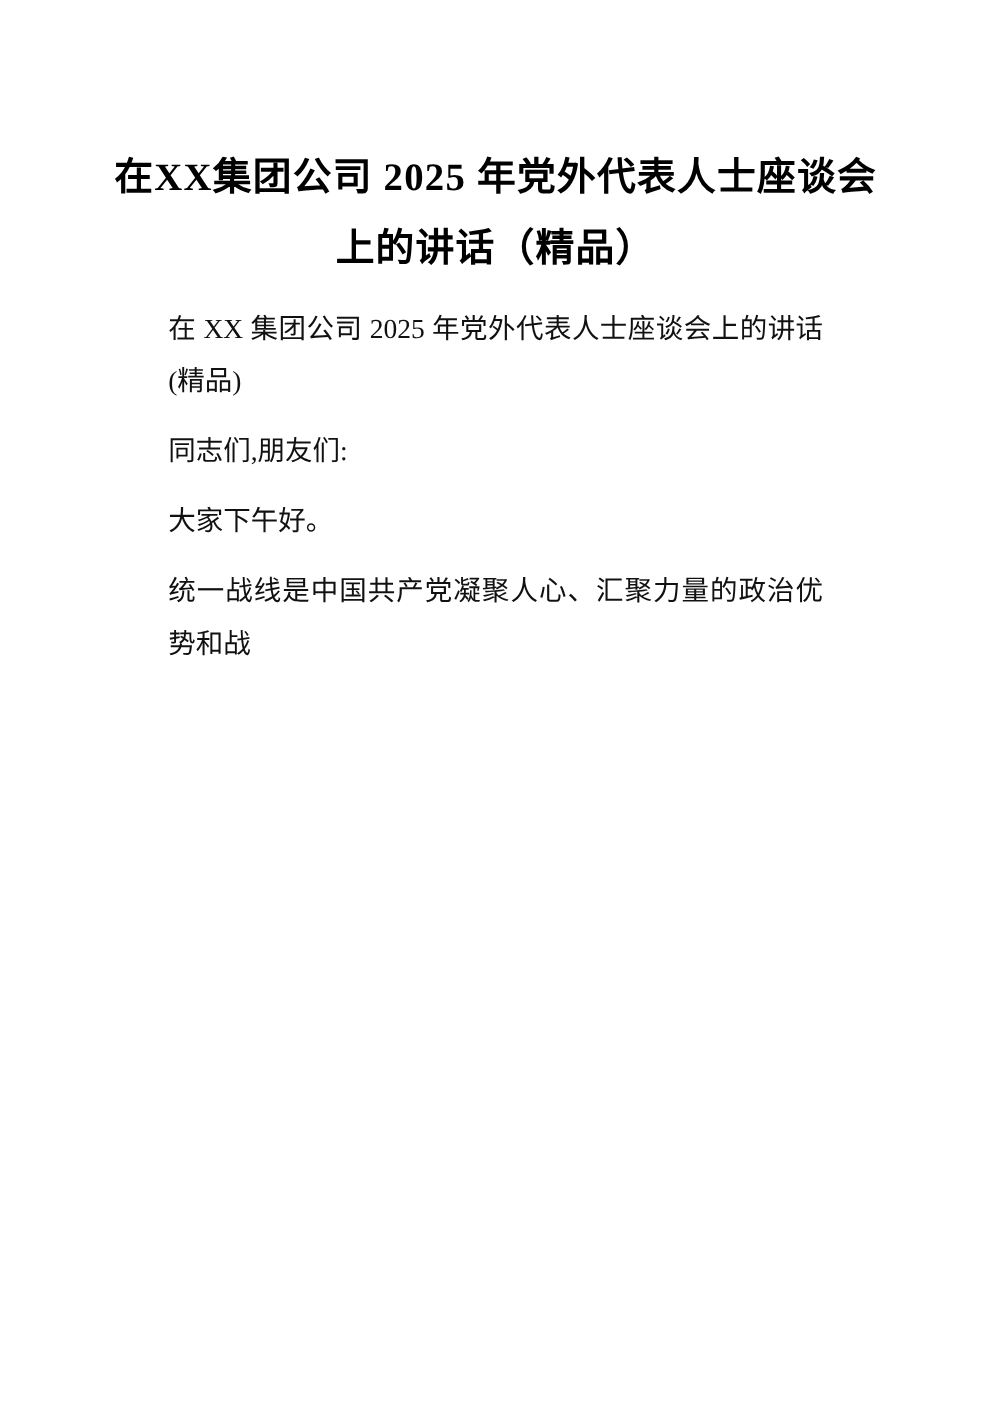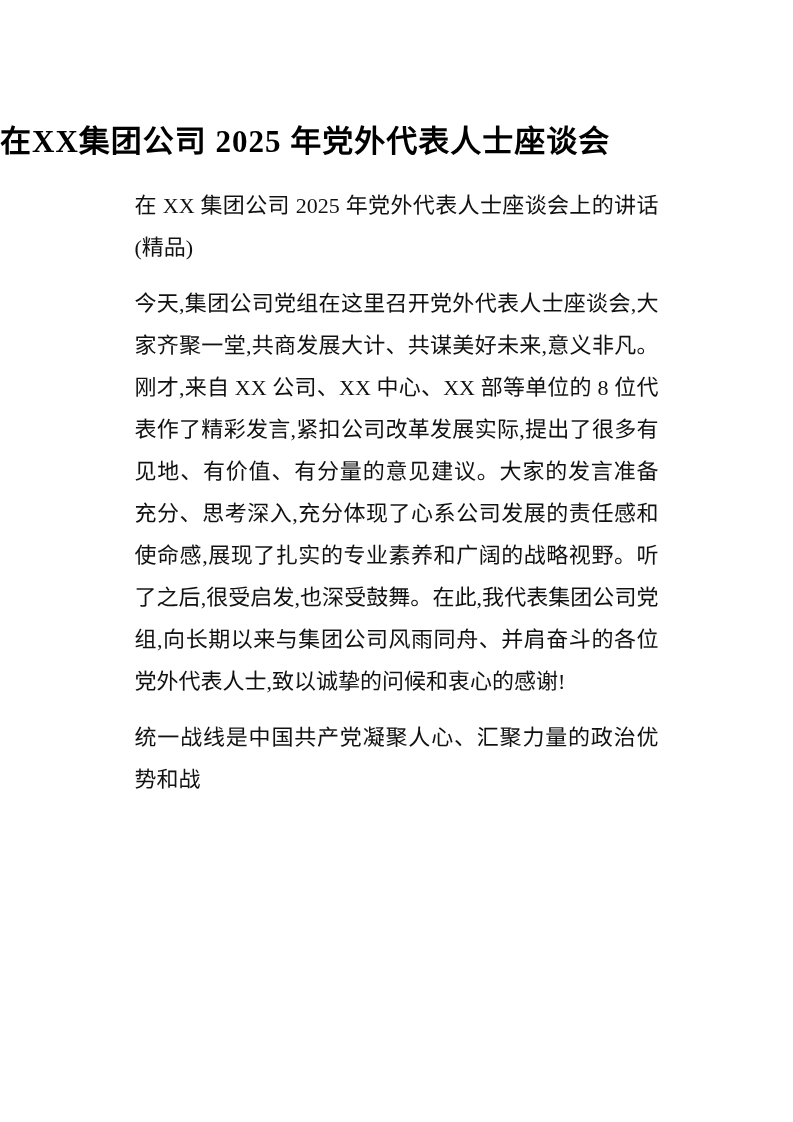--- a/index.html
+++ b/index.html
@@ -13,21 +13,21 @@
     height: 1122px;
     margin: 0 auto;
     background: #ffffff;
     color: #000000;
     overflow: hidden;
     font-family: "Liberation Serif", "DejaVu Serif", serif;
   }
   .doc-title {
     margin: 0;
     padding-top: 113px;
-    text-align: left;
+    text-align: center;
     font-size: 31px;
     font-weight: bold;
     line-height: 57px;
     letter-spacing: 1px;
     color: #000000;
   }
   .doc-title .title-line {
     display: block;
   }
   .doc-body {
@@ -43,20 +43,22 @@
     padding: 0;
     font-weight: normal;
   }
 </style>
 </head>
 <body>
 
 <div class="page">
   <h1 class="doc-title">
     <span class="title-line">在XX集团公司 2025 年党外代表人士座谈会</span>
+    <span class="title-line">上的讲话（精品）</span>
   </h1>
 
   <div class="doc-body">
     <p class="para">在 XX 集团公司 2025 年党外代表人士座谈会上的讲话(精品)</p>
-    <p class="para">今天,集团公司党组在这里召开党外代表人士座谈会,大家齐聚一堂,共商发展大计、共谋美好未来,意义非凡。刚才,来自 XX 公司、XX 中心、XX 部等单位的 8 位代表作了精彩发言,紧扣公司改革发展实际,提出了很多有见地、有价值、有分量的意见建议。大家的发言准备充分、思考深入,充分体现了心系公司发展的责任感和使命感,展现了扎实的专业素养和广阔的战略视野。听了之后,很受启发,也深受鼓舞。在此,我代表集团公司党组,向长期以来与集团公司风雨同舟、并肩奋斗的各位党外代表人士,致以诚挚的问候和衷心的感谢!</p>
+    <p class="para">同志们,朋友们:</p>
+    <p class="para">大家下午好。</p>
     <p class="para">统一战线是中国共产党凝聚人心、汇聚力量的政治优势和战</p>
   </div>
 </div>
 
 </body></html>

